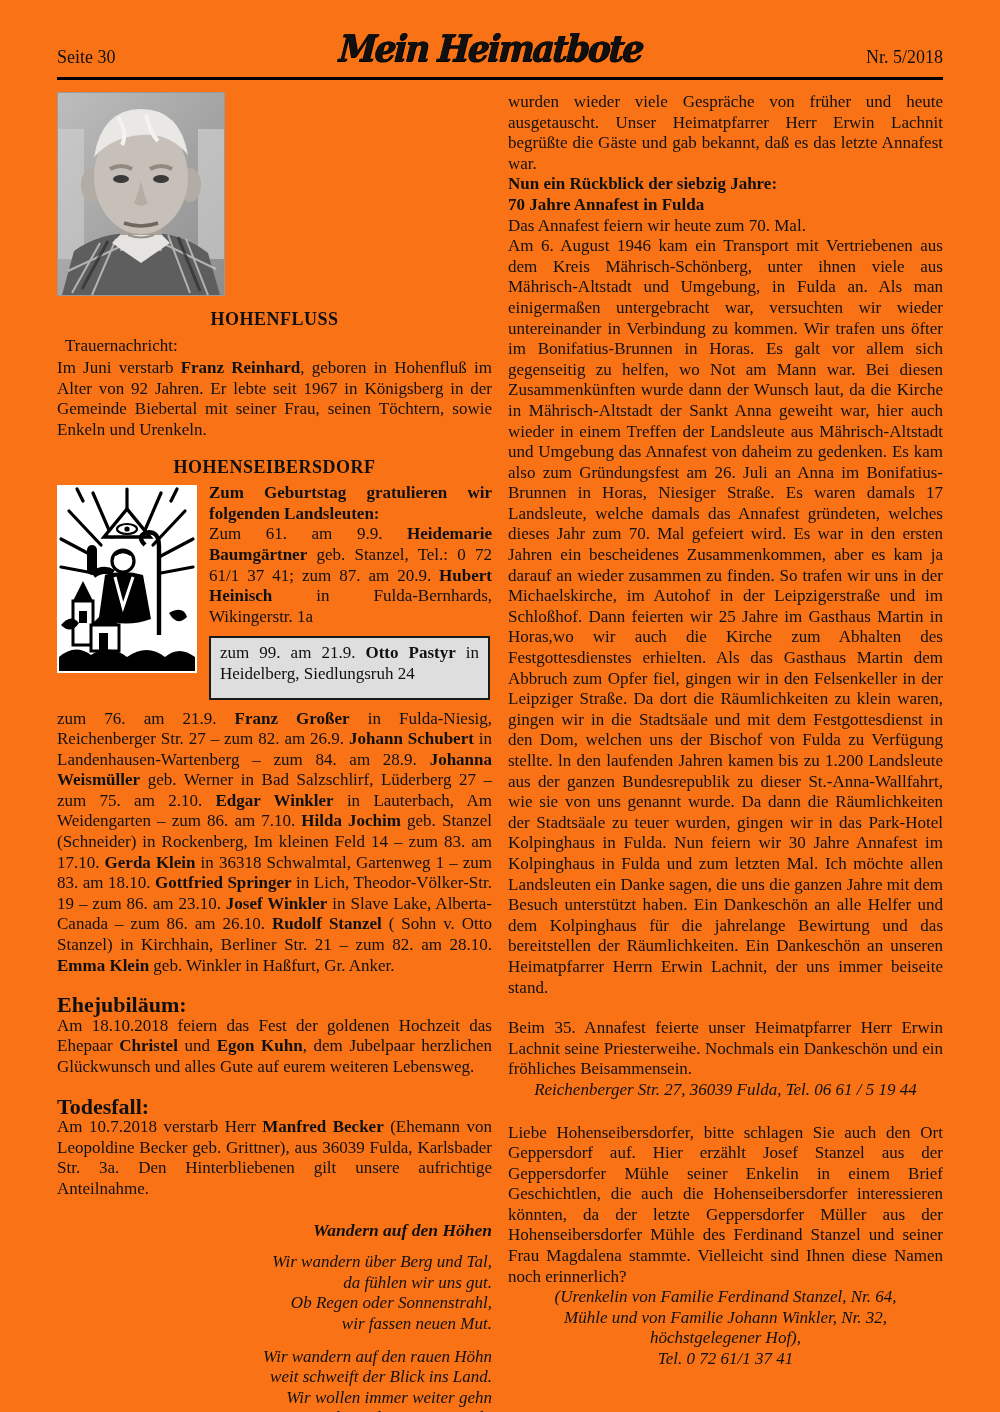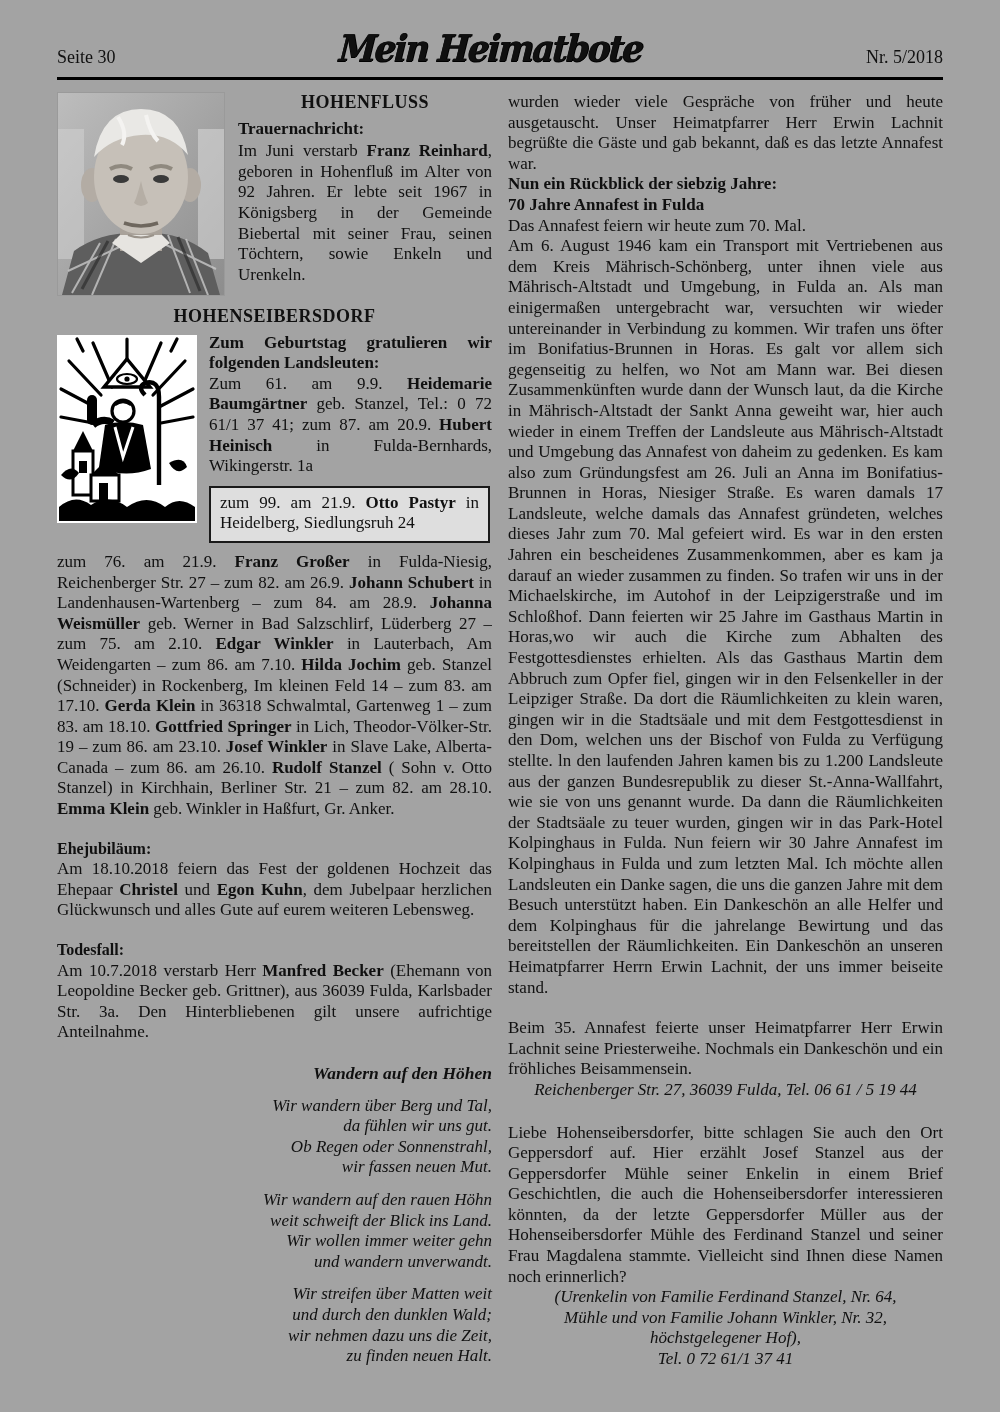--- a/index.html
+++ b/index.html
@@ -1,18 +1,18 @@
 <!DOCTYPE html>
 <html lang="de"><head>
 <meta charset="utf-8">
 <style>
   * { margin:0; padding:0; box-sizing:border-box; }
   html,body { background:#e8e8e8; }
   body { font-family:"Liberation Serif", serif; color:#101010; }
-  .page { position:relative; width:1000px; height:1412px; background:#a3a3a3; margin:0 auto;
+  .page { position:relative; width:1000px; height:1412px; background:#f97316; margin:0 auto;
           padding:28px 57px 0 57px; overflow:hidden; }
 
   
   .header-row { display:flex; justify-content:space-between; align-items:flex-end;
                 padding-bottom:9px; border-bottom:3px solid #000; }
   .page-num, .issue { font-size:18px; line-height:1; padding-bottom:2px; }
   .masthead { font-family:"DejaVu Serif", serif; font-size:34px; font-weight:900;
               letter-spacing:-2px; font-style:italic; transform:scaleY(1.08) skewX(-4deg);
               text-shadow:1px 0 #000, 0 1px #000; white-space:nowrap; }
 
@@ -22,37 +22,37 @@
 
   p.just { text-align:justify; }
   .bold { font-weight:bold; }
   .it { font-style:italic; }
   .right { text-align:center; }
   .pre { white-space:pre-line; }
 
   h2.section-title { font-size:18px; font-weight:bold; text-align:center; letter-spacing:.5px; }
 
   
-  .hf-section { display:flex; gap:13px; min-height:206px; }
+  .hf-section { display:flex; gap:13px; min-height:206px;flex-direction:column; }
   .photo-frame { flex:0 0 168px; width:168px; height:204px; border:1px solid #9a9a9a; }
   .photo-frame svg { display:block; }
   .hf-text { flex:1; }
   .hf-text h2 { margin-bottom:6px; }
-  .hf-sub { font-weight:bold; margin-bottom:2px; }
-
-  
-  .hsd-title { margin-top:8px; margin-bottom:6px; }
+  .hf-sub { font-weight:normal; margin-bottom:2px;margin-left:8px; }
+
+  
+  .hsd-title { margin-top:16px; margin-bottom:6px; }
   .hsd-body { overflow:hidden; }
   .woodcut { float:left; width:140px; height:188px; margin:2px 12px 4px 0; }
   .hsd-intro { font-weight:bold; }
   .hl-box { overflow:hidden; border:2px solid #1a1a1a; background:#dedede;
-            padding:5px 9px 7px 9px; margin:9px 2px 9px 0; }
+            padding:5px 9px 13px 9px; margin:9px 2px 9px 0; }
 
   .wishes { margin-top:11px; }
-  h3.sub-head { font-size:16px; font-weight:bold; margin-top:19px; }
+  h3.sub-head { font-size:22px; font-weight:bold; margin-top:19px; }
 
   
   .poem { text-align:right; font-style:italic; margin-top:20px; }
   .poem-title { font-weight:bold; font-size:17.5px; }
   .stanza { margin-top:12px; white-space:pre-line; }
 
   
   .sp1 { margin-top:20px; }
   .sp2 { margin-top:22px; }
   .sig-row { display:flex; justify-content:space-between; }

